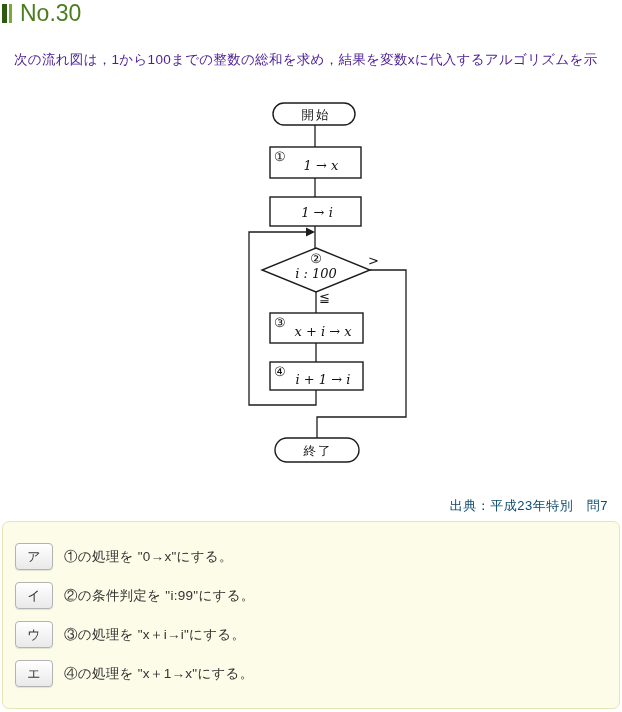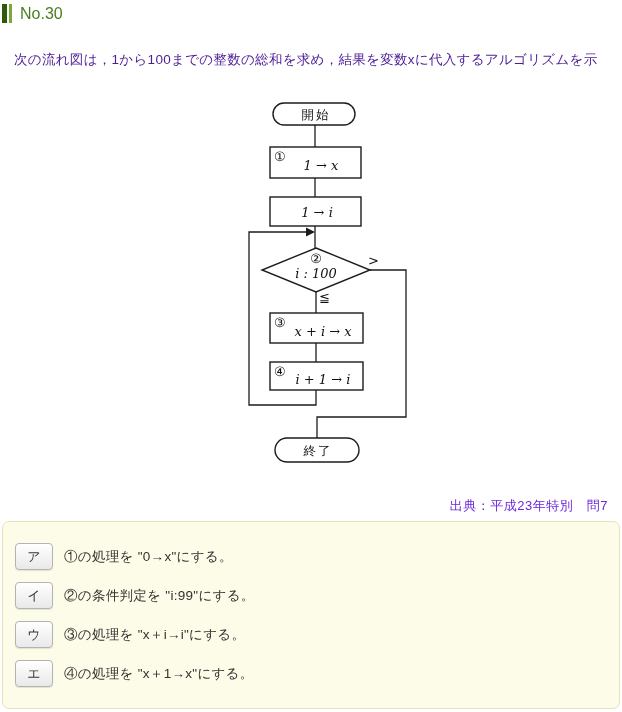--- a/index.html
+++ b/index.html
@@ -13,21 +13,21 @@
   }
   
   .title-row {
     position: absolute;
     left: 2px; top: 4px;
     display: flex;
     align-items: center;
   }
   .title-bar1 { width: 5px; height: 19px; background: #2d5a0f; margin-right: 2px; }
   .title-bar2 { width: 3px; height: 19px; background: #7ca839; margin-right: 8px; }
-  .title-text { color: #4a7d1f; font-size: 16px; line-height: 19px; }
+  .title-text { color: #4a7d1f; font-size: 23px; line-height: 19px; }
 
   
   .question {
     position: absolute;
     left: 14px; top: 48px;
     width: 600px;
     color: #4c1d95;
     font-size: 13.5px;
     line-height: 24px;
     letter-spacing: 0.3px;
@@ -62,21 +62,21 @@
   .fc-branch {
     font-family: "DejaVu Serif", serif;
     font-size: 13px;
     fill: #111111;
   }
 
   
   .source {
     position: absolute;
     right: 14px; top: 497px;
-    color: #6d28d9;
+    color: #0c4a6e;
     font-size: 13px;
     letter-spacing: 0.5px;
   }
 
   
   .options {
     position: absolute;
     left: 2px; top: 521px;
     width: 618px; height: 188px;
     box-sizing: border-box;

